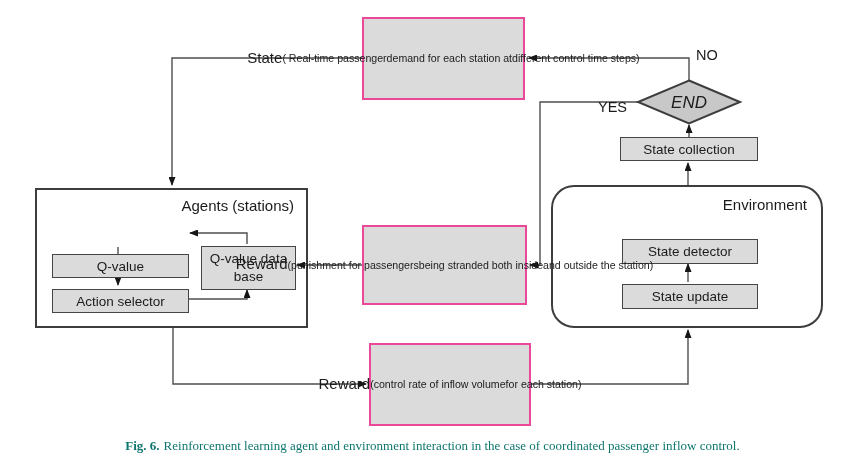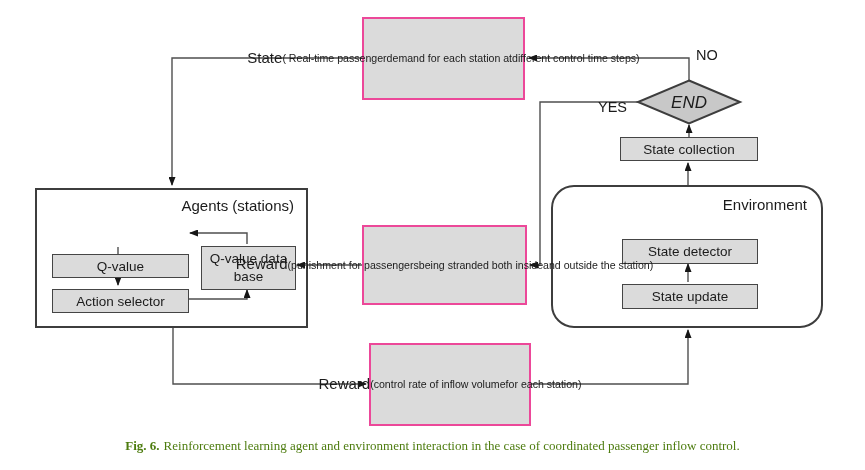--- a/index.html
+++ b/index.html
@@ -49,21 +49,21 @@
   #detector     { left: 69px;  top: 52px; width: 136px; height: 25px; }
   #update       { left: 69px;  top: 97px; width: 136px; height: 25px; }
   #collection   { left: 620px; top: 137px; width: 138px; height: 24px; }
   #end-label    { left: 664px; top: 93px; width: 50px; text-align: center;
                   font-size: 17px; position: absolute; z-index: 3; font-style: italic; }
   #no-label     { left: 696px; top: 47px; }
   #yes-label    { left: 598px; top: 99px; }
   .caption {
     position: absolute; left: 0; top: 438px; width: 865px;
     text-align: center; font-family: "Liberation Serif", serif;
-    font-size: 13px; color: #4d7c0f; z-index: 2;
+    font-size: 13px; color: #0f766e; z-index: 2;
   }
   .caption .cap-label { font-weight: bold; margin-right: 4px; }
 </style>
 </head>
 <body>
 
 <div class="fig">
 
   <svg class="wires" width="865" height="470">
     <defs>

